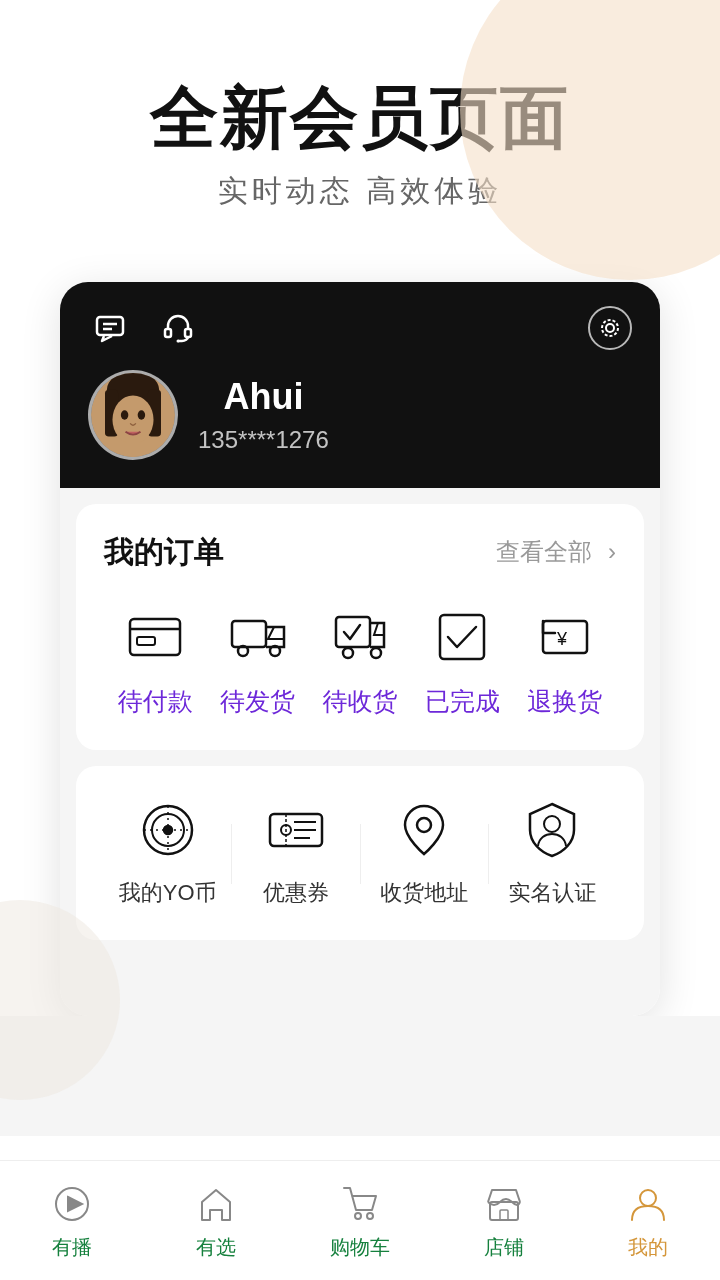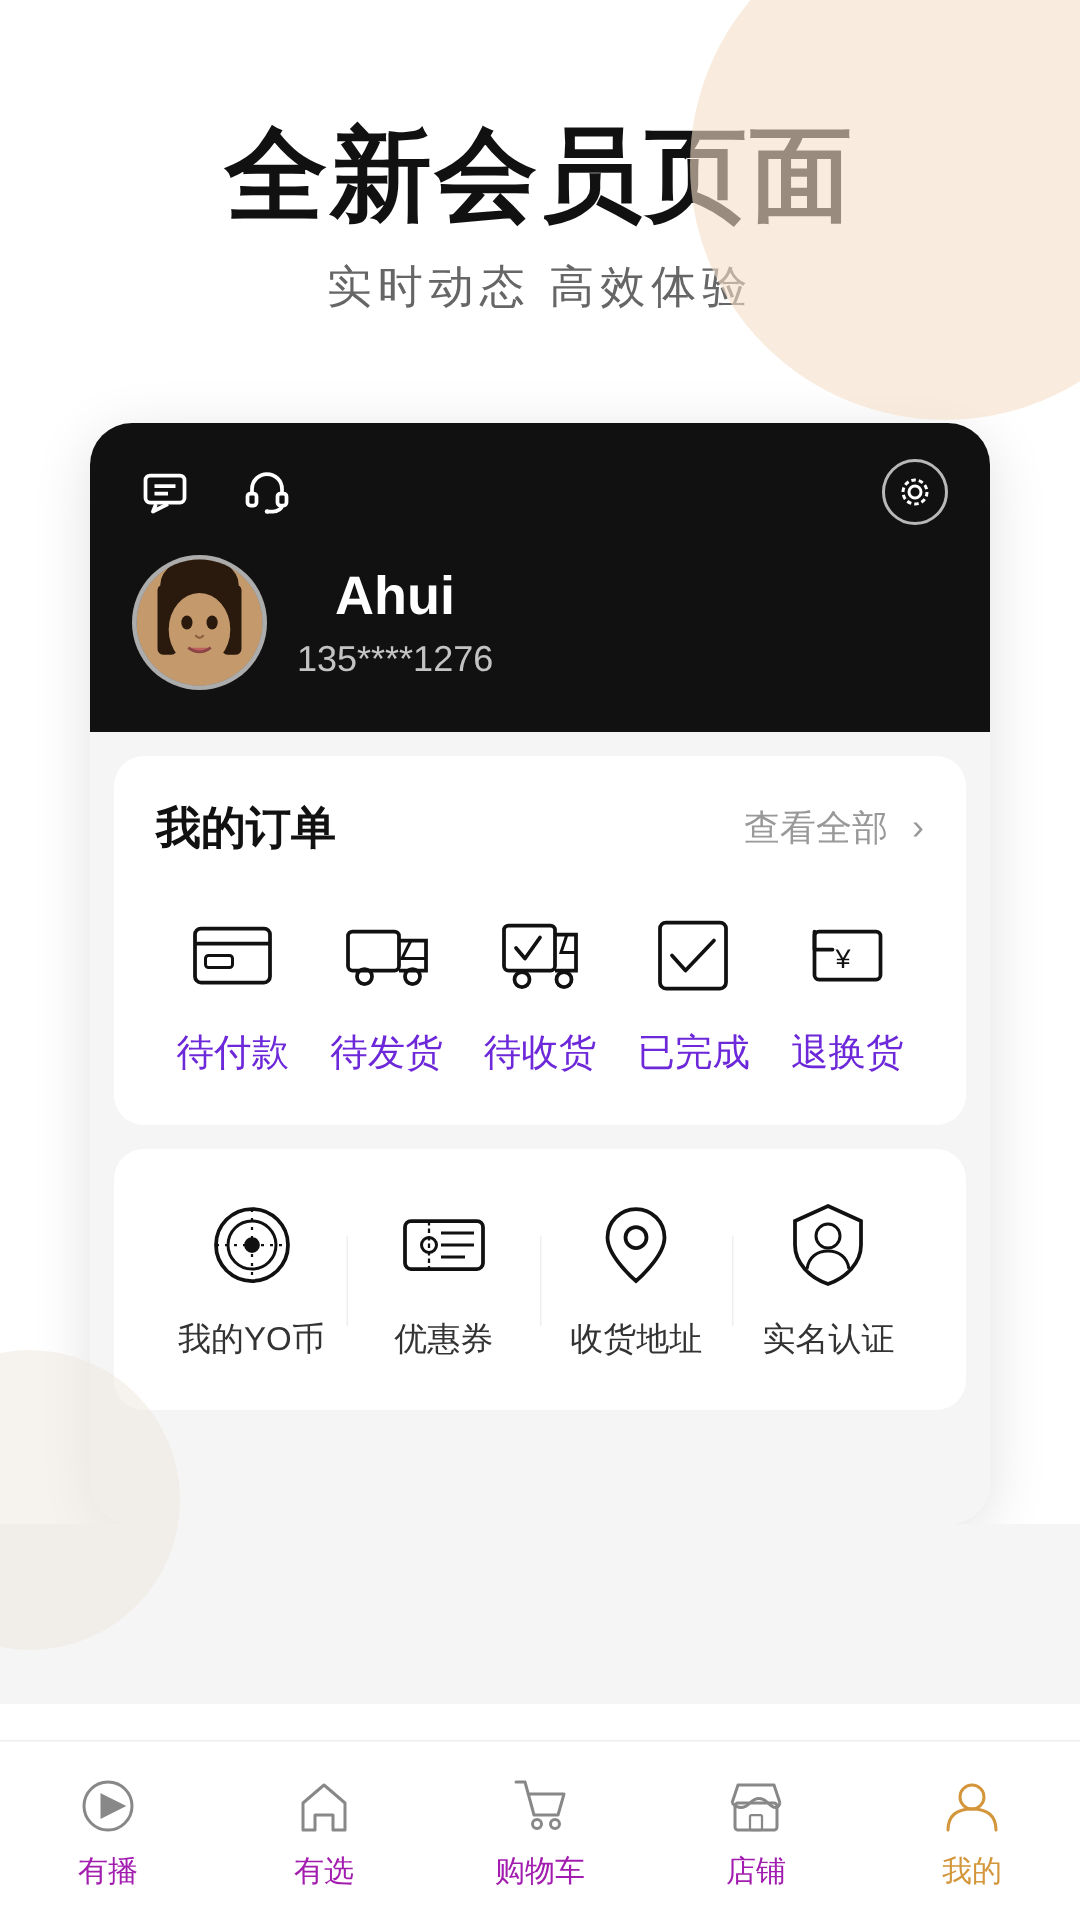--- a/index.html
+++ b/index.html
@@ -276,21 +276,21 @@
       height: 40px;
       stroke: #888888;
       stroke-width: 2;
       fill: none;
     }
     .nav-icon.active svg {
       stroke: #d4963a;
     }
     .nav-label {
       font-size: 20px;
-      color: #a21caf;
+      color: #15803d;
     }
     .nav-label.active {
       color: #d4963a;
     }
 
     
     .page-bottom-pad {
       height: 120px;
       background: #f5f5f5;
     }

